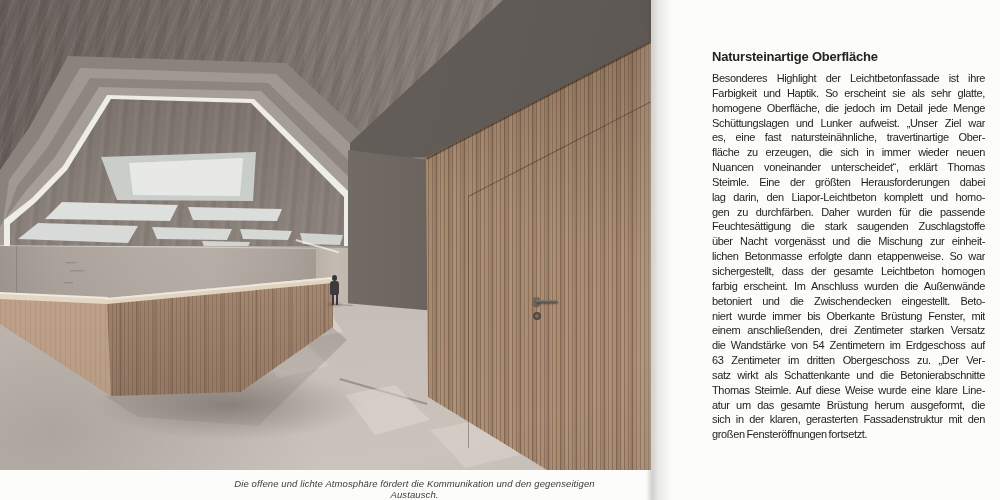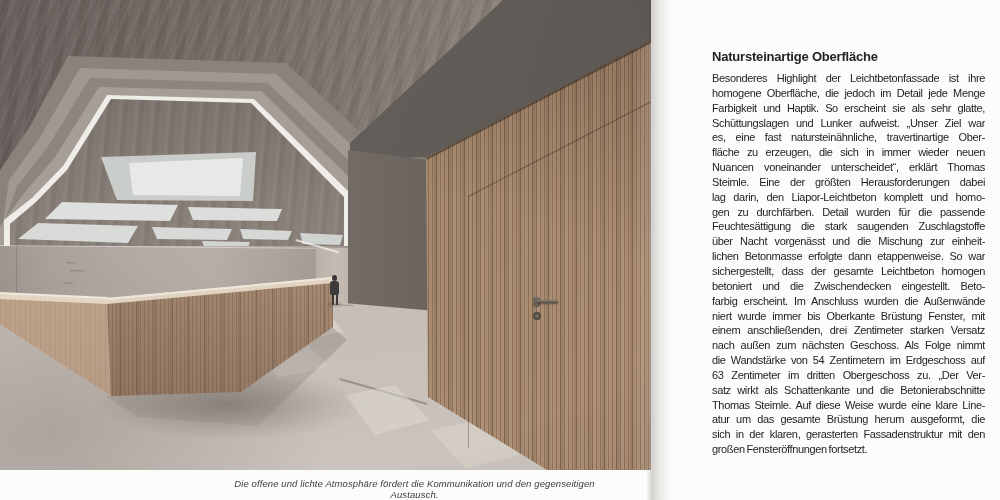--- a/index.html
+++ b/index.html
@@ -195,38 +195,37 @@
   </div>
 
   <div class="gutter"></div>
 
   <div class="caption">Die offene und lichte Atmosphäre fördert die Kommunikation und den gegenseitigen Austausch.</div>
 
   <div class="article">
     <div class="heading">Natursteinartige Oberfläche</div>
     <div class="body">
         <div class="jline">Besonderes Highlight der Leichtbetonfassade ist ihre</div>
+        <div class="jline">Farbigkeit und Haptik. So erscheint sie als sehr glatte,</div>
         <div class="jline">homogene Oberfläche, die jedoch im Detail jede Menge</div>
-        <div class="jline">Farbigkeit und Haptik. So erscheint sie als sehr glatte,</div>
         <div class="jline">Schüttungslagen und Lunker aufweist. „Unser Ziel war</div>
         <div class="jline">es, eine fast natursteinähnliche, travertinartige Ober-</div>
         <div class="jline">fläche zu erzeugen, die sich in immer wieder neuen</div>
         <div class="jline">Nuancen voneinander unterscheidet“, erklärt Thomas</div>
         <div class="jline">Steimle. Eine der größten Herausforderungen dabei</div>
         <div class="jline">lag darin, den Liapor-Leichtbeton komplett und homo-</div>
-        <div class="jline">gen zu durchfärben. Detail wurden für die passende</div>
+        <div class="jline">gen zu durchfärben. Daher wurden für die passende</div>
         <div class="jline">Feuchtesättigung die stark saugenden Zuschlagstoffe</div>
         <div class="jline">über Nacht vorgenässt und die Mischung zur einheit-</div>
         <div class="jline">lichen Betonmasse erfolgte dann etappenweise. So war</div>
         <div class="jline">sichergestellt, dass der gesamte Leichtbeton homogen</div>
+        <div class="jline">farbig erscheint. Im Anschluss wurden die Außenwände</div>
         <div class="jline">betoniert und die Zwischendecken eingestellt. Beto-</div>
-        <div class="jline">farbig erscheint. Im Anschluss wurden die Außenwände</div>
         <div class="jline">niert wurde immer bis Oberkante Brüstung Fenster, mit</div>
         <div class="jline">einem anschließenden, drei Zentimeter starken Versatz</div>
-        <div class="jline">nach außen zum nächsten Geschoss. Als Folge nimmt</div>
         <div class="jline">die Wandstärke von 54 Zentimetern im Erdgeschoss auf</div>
         <div class="jline">63 Zentimeter im dritten Obergeschoss zu. „Der Ver-</div>
         <div class="jline">satz wirkt als Schattenkante und die Betonierabschnitte</div>
         <div class="jline">Thomas Steimle. Auf diese Weise wurde eine klare Line-</div>
         <div class="jline">atur um das gesamte Brüstung herum ausgeformt, die</div>
         <div class="jline">sich in der klaren, gerasterten Fassadenstruktur mit den</div>
         <div class="jline last">großen Fensteröffnungen fortsetzt.</div>
       </div>
   </div>
 

